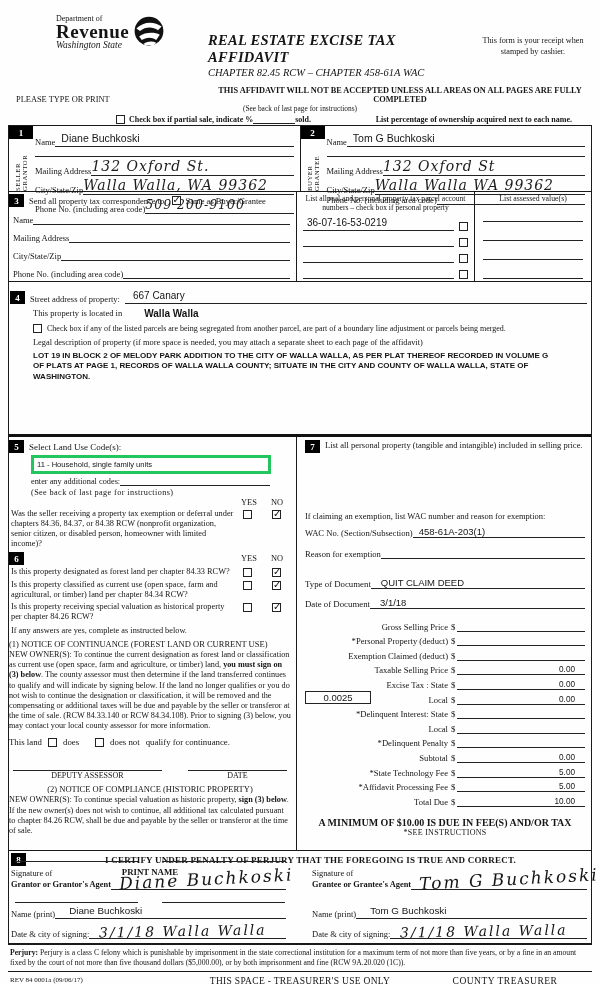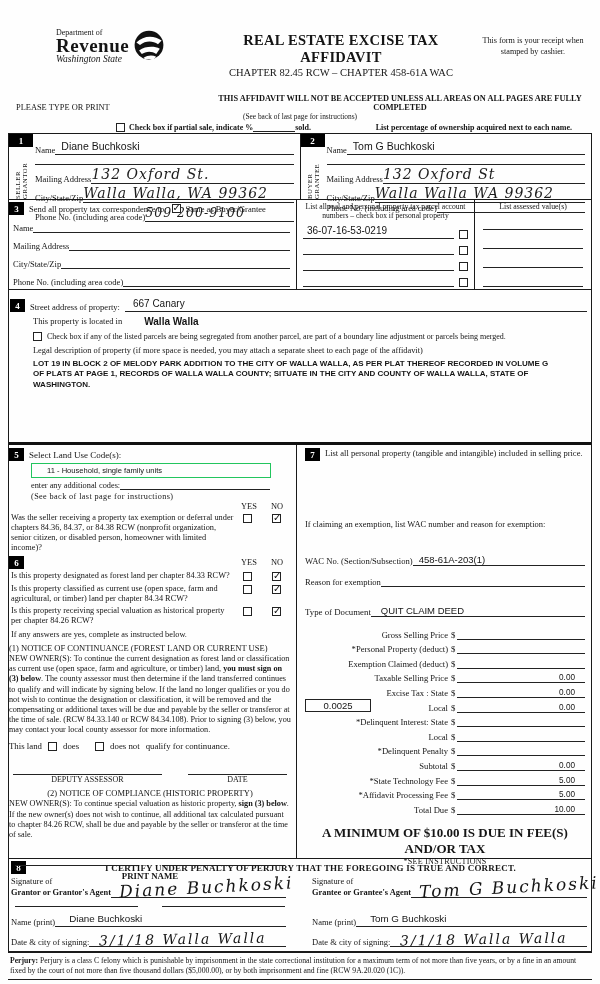--- a/index.html
+++ b/index.html
@@ -2,30 +2,30 @@
 <html><head>
 <meta charset="utf-8">
 <style>
   * { margin:0; padding:0; box-sizing:border-box; }
   body { background:#e8e8e6; font-family:"Liberation Serif", serif; }
   .page { width:600px; height:984px; background:#fefefe; margin:0 auto; position:relative;
           color:#151515; overflow:hidden; padding:6px 8px 0 8px; }
 
   
   .hdr-top { display:flex; align-items:flex-start; }
-  .logo-wrap { display:flex; align-items:flex-start; width:200px; padding:8px 0 0 48px;margin-top:14px; }
+  .logo-wrap { display:flex; align-items:flex-start; width:200px; padding:8px 0 0 48px; }
   .logo-txt .l1 { font-size:8px; }
   .logo-txt .l2 { font-size:19px; font-weight:bold; letter-spacing:0.5px; line-height:0.9; }
   .logo-txt .l3 { font-size:9.5px; font-style:italic; }
   .logo-svg { margin-left:2px; }
-  .hdr-center { flex:1; text-align:center; padding-top:26px; }
+  .hdr-center { flex:1; padding-top:26px;font-style:italic; }
   .hdr-title { font-size:14.5px; font-weight:bold; letter-spacing:0.3px; }
   .hdr-sub { font-size:10.5px; margin-top:1px; }
   .hdr-receipt { width:118px; font-size:8.2px; text-align:center; padding-top:30px; line-height:1.3; }
-  .hdr-warning { text-align:center; font-size:8.3px; font-weight:bold; margin-top:16px; }
+  .hdr-warning { text-align:center; font-size:8.3px; font-weight:bold; margin-top:8px; }
   .hdr-seeback { text-align:center; font-size:7.4px; }
   .partial-row { display:flex; font-size:8px; font-weight:bold; margin:2px 0 1px 0; align-items:flex-end; }
   .partial-left { display:flex; margin-left:108px; align-items:flex-end; }
   .partial-u { width:42px; border-bottom:1px solid #222; }
   .ownership { margin-left:auto; margin-right:20px; }
 
   
   .outer { border:1.6px solid #1a1a1a; }
   .badge { background:#000; color:#fff; min-width:15px; height:13px; font-size:9px; font-weight:bold;
            display:inline-flex; align-items:center; justify-content:center; padding:0 2px; }
@@ -70,22 +70,22 @@
   .legal-lbl { margin-top:5px; font-size:8.4px; }
   .legal-txt { margin-top:4px; font-family:"Liberation Sans", sans-serif; font-weight:600; font-size:8px;
                line-height:1.3; width:520px; }
 
   
   .twocol { display:flex; height:414px; border-bottom:1.6px solid #1a1a1a; }
   .col-l { width:288px; border-right:1.2px solid #1a1a1a; padding:3px 5px 0 0; font-size:8.3px; }
   .col-r { flex:1; padding:3px 6px 0 8px; font-size:8.5px; display:flex; flex-direction:column; }
 
   .sec5-head { display:flex; gap:5px; align-items:center; }
-  .luc-box { border:1px solid #22c55e; margin:2px 0 0 22px; width:240px; font-family:"Liberation Sans", sans-serif;
-             font-size:7.6px; padding:2px 15px; }
+  .luc-box { border:3px solid #22c55e; margin:2px 0 0 22px; width:240px; font-family:"Liberation Sans", sans-serif;
+             font-size:7.6px; padding:2px 3px; }
   .addcodes { display:flex; margin:2px 0 0 22px; align-items:flex-end; }
   .seeback2 { margin:2px 0 0 22px; font-size:8.2px; letter-spacing:0.4px; }
   .yn-head { display:flex; justify-content:flex-end; gap:14px; font-size:8.4px; padding-right:8px; margin-top:1px;text-align:right; }
   .q-row { display:flex; margin-top:2px; }
   .q-txt { flex:1; line-height:1.22; padding-left:2px; }
   .q-boxes { display:flex; gap:20px; padding:1px 10px 0 6px; align-items:flex-start; }
   .sec6-head { display:flex; justify-content:space-between; align-items:center; margin-top:3px; }
   .ifyes { margin-top:4px; padding-left:2px; }
   .notice-title { font-weight:normal; font-size:8.5px; margin-top:4px; text-align:left; }
   .notice-title.center { text-align:center; }
@@ -93,35 +93,35 @@
   .landrow { display:flex; gap:6px; align-items:center; margin-top:6px; font-size:8.8px; }
   .dep-lines { display:flex; gap:26px; margin-top:14px; padding:0 4px; }
   .dep-labels { display:flex; gap:26px; font-size:8px; text-align:center; }
   .dep-labels span { display:block; }
   .center-bold { text-align:center; font-weight:bold; font-size:8.8px; margin-top:5px; }
   .sig-lines { display:flex; gap:24px; margin-top:16px; padding:0 6px; }
 
   .pp-head { display:flex; gap:5px; }
   .pp-txt { line-height:1.3; }
   .exemption-block { margin-top:58px; }
-  .wacrow { display:flex; align-items:flex-end; margin-top:25px; }
+  .wacrow { display:flex; align-items:flex-end; margin-top:5px; }
   .wac-val { font-family:"Liberation Sans", sans-serif; font-size:9.5px; padding-left:6px; }
   .reason-under { font-family:"Liberation Sans", sans-serif; font-size:8.8px; margin-top:1px; }
   .docrow { display:flex; align-items:flex-end; margin-top:16px; }
   .doc-val { font-family:"Liberation Sans", sans-serif; font-size:9.5px; padding-left:10px; }
   .fees { margin-top:8px; }
   .fee-row { display:flex; align-items:flex-end; height:14.6px; }
   .fee-lbl { width:146px; text-align:right; padding-right:3px; font-size:8.6px; white-space:nowrap; }
   .fee-lbl.small { width:72px; }
   .rate-box { border:1.2px solid #222; width:66px; text-align:center; font-family:"Liberation Sans", sans-serif;
               font-size:9.5px; margin-right:8px; align-self:center; }
   .dollar { font-size:8.8px; padding-right:2px; }
   .fee-line { flex:1; border-bottom:1px solid #222; text-align:right; font-family:"Liberation Sans", sans-serif;
               font-size:8.2px; padding-right:10px; }
-  .min-note { text-align:center; font-weight:bold; font-size:13px; margin-top:10px; }
+  .min-note { text-align:center; font-weight:bold; font-size:10px; margin-top:10px; }
   .see-instr { text-align:center; font-size:8px; letter-spacing:0.3px; }
 
   
   .sec8 { padding:2px 4px 4px 2px; border-bottom:1.4px solid #1a1a1a; }
   .certify-row { display:flex; gap:8px; align-items:center; }
   .certify { flex:1; text-align:center; font-weight:bold; font-size:9px; letter-spacing:0.2px; }
   .sig-cols { display:flex; gap:26px; margin-top:2px; }
   .sig-col { flex:1; }
   .sigrow { display:flex; align-items:flex-end; }
   .sig-lbl { font-size:8.4px; line-height:1.25; white-space:nowrap; }
@@ -436,20 +436,24 @@
           <div class="wacrow" style="margin-top:11px;">
             <span class="lbl" style="font-size:8.6px;">Reason for exemption</span>
             <span class="u"></span>
           </div>
         </div>
 
         <div class="docrow" style="margin-top:18px;">
           <span class="lbl" style="font-size:8.8px;">Type of Document</span>
           <span class="u"><span class="doc-val">QUIT CLAIM DEED</span></span>
         </div>
+        <div class="docrow" style="margin-top:8px;">
+          <span class="lbl" style="font-size:8.8px;">Date of Document</span>
+          <span class="u"><span class="doc-val">3/1/18</span></span>
+        </div>
 
         <div class="fees">
           <div class="fee-row">
               <span class="fee-lbl">Gross Selling Price</span>
               <span class="dollar">$</span>
               <span class="fee-line"></span>
             </div>
           <div class="fee-row">
               <span class="fee-lbl">*Personal Property (deduct)</span>
               <span class="dollar">$</span>

